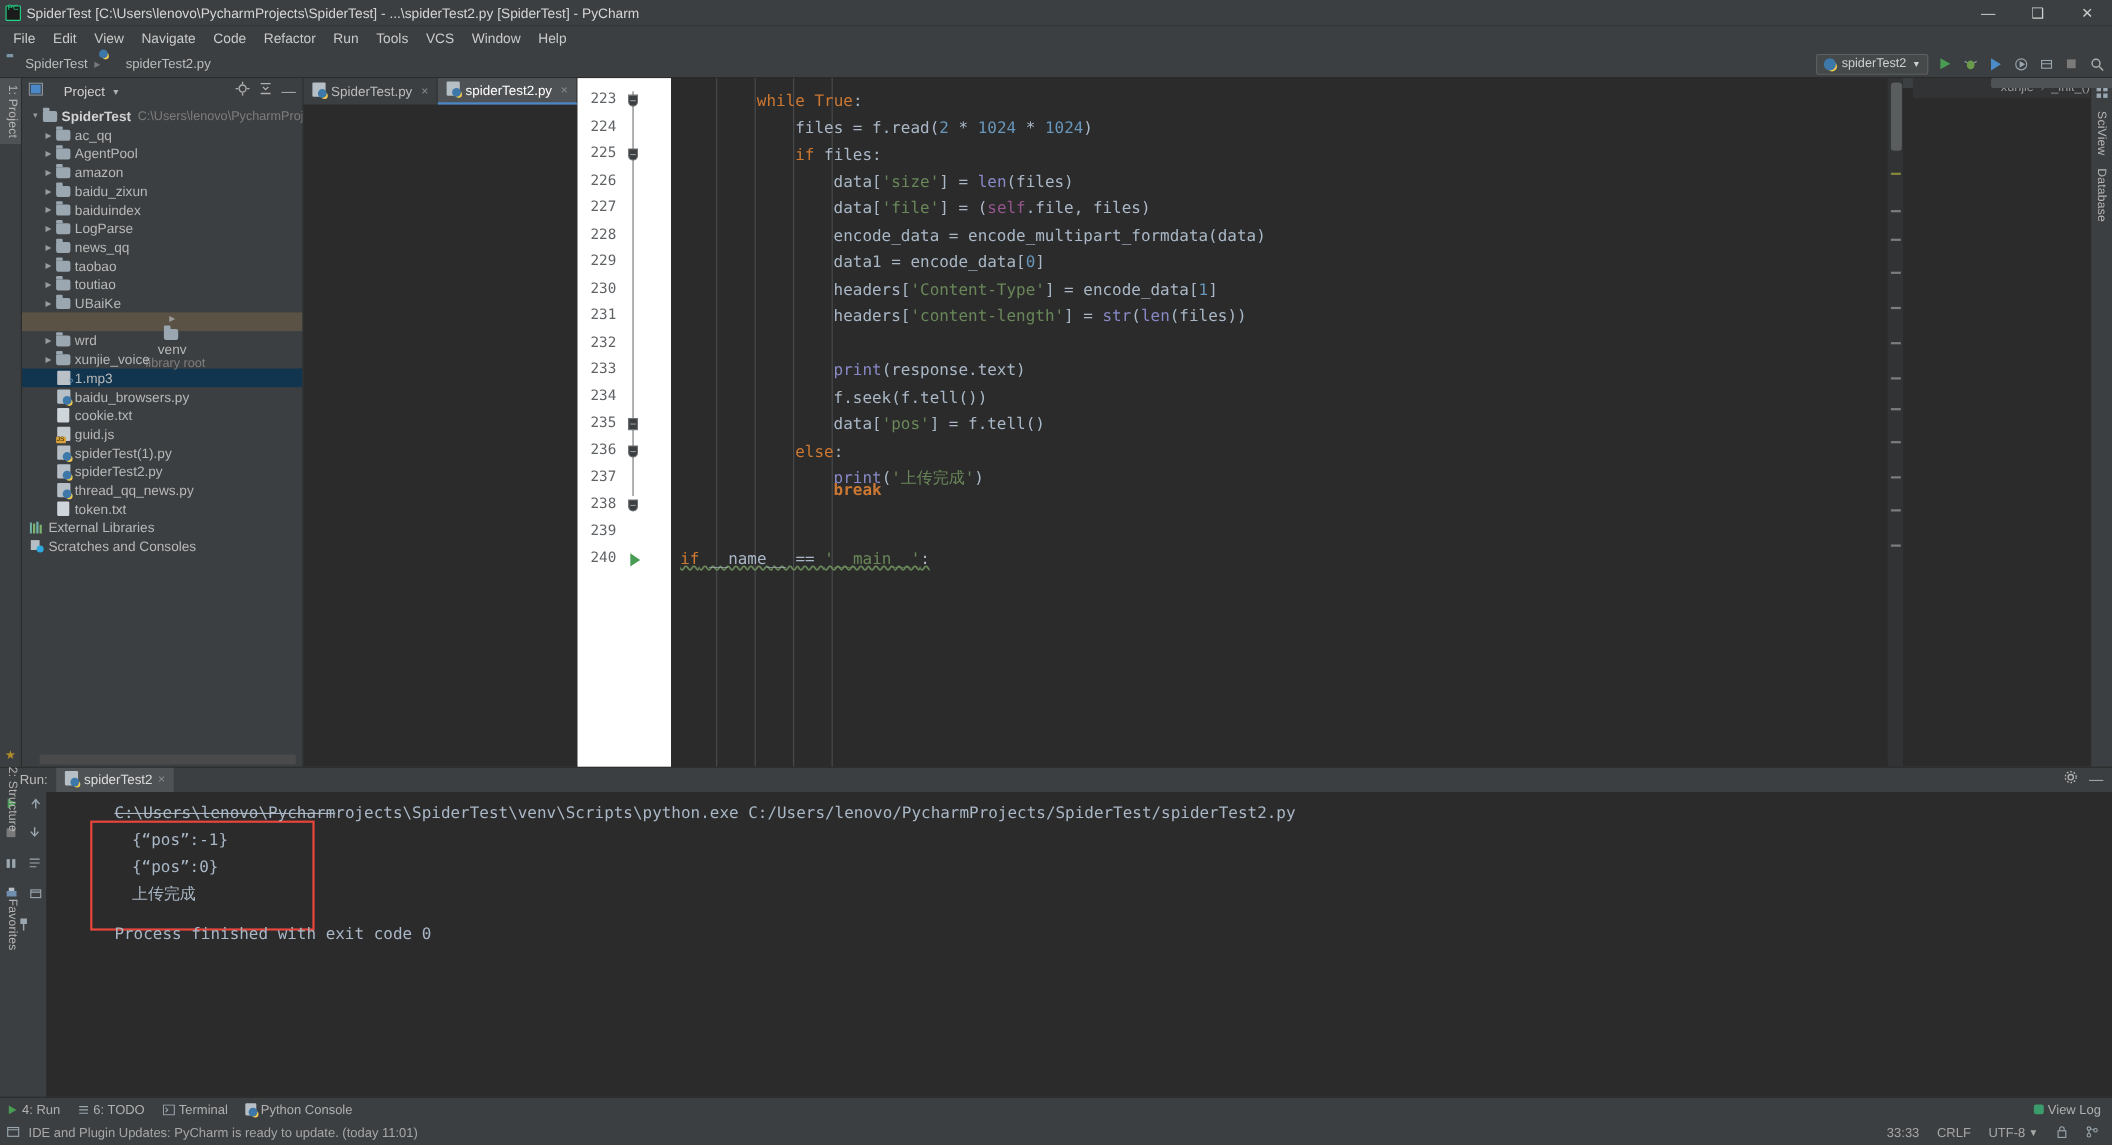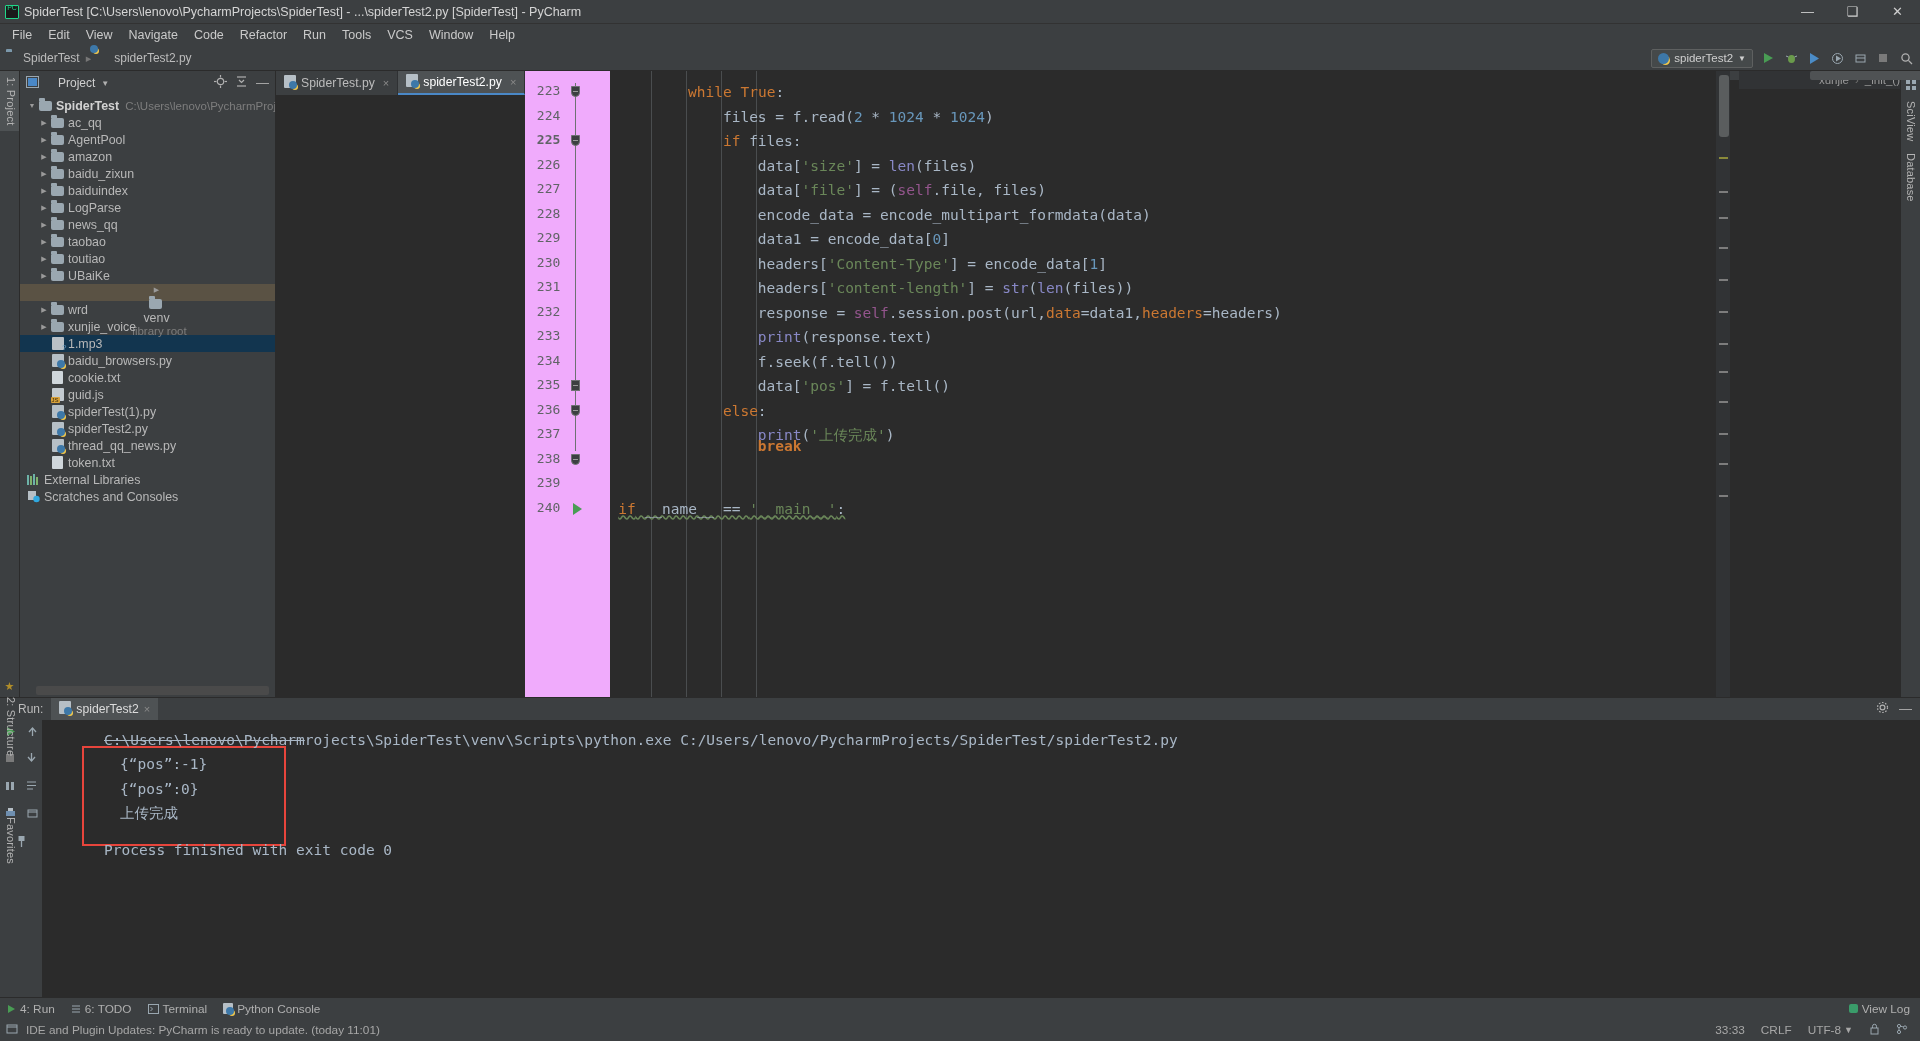--- a/index.html
+++ b/index.html
@@ -80,21 +80,21 @@
   .pp-scroll { height: 9px; margin: 0 6px 2px 16px; background: #4a4a4a; border-radius: 2px; flex: 0 0 9px; }
 
   
   .editor-col { flex: 1 1 auto; display: flex; min-width: 0; background: #2b2b2b; }
   .tabbar { height: 24px; background: #3c3f41; display: flex; align-items: stretch; flex: 0 0 24px; }
   .etab { display: flex; align-items: center; padding: 0 8px; font-size: 12.2px; color: #bcbcbc; gap: 5px;
           border-right: 1px solid #2f3133; }
   .etab.active { background: #4e5254; border-bottom: 2px solid #4a88c7; color: #ffffff; }
   .etab .x { color: #8a8a8a; font-size: 11px; margin-left: 3px; }
   .editor-body { flex: 1 1 auto; display: flex; min-height: 0; position: relative; background: #2b2b2b; }
-  .gutter { width: 85px; flex: 0 0 85px; background: #f0abfc; position: relative; }
+  .gutter { width: 85px; flex: 0 0 85px; background: #ffffff; position: relative; }
   .lnum { position: absolute; right: 50px; font-size: 13px; color: #606366;
           font-family: "DejaVu Sans Mono", monospace; }
   .fold { position: absolute; right: 30px; width: 9px; height: 11px; border: 1px solid #6e7173;
           background: #3c3f41; }
   .fold.cap { border-bottom-left-radius: 5px; border-bottom-right-radius: 5px; }
   .fold::after { content: ""; position: absolute; left: 1px; top: 4px; width: 5px; height: 1px; background: #9a9a9a; }
   .foldline { position: absolute; right: 34px; width: 1px; background: #6e7173; }
   .runarrow { position: absolute; right: 28px; width: 0; height: 0;
               border-left: 9px solid #499c54; border-top: 6px solid transparent; border-bottom: 6px solid transparent; }
   .code-area { flex: 1 1 auto; position: relative; overflow: hidden;
@@ -489,21 +489,21 @@
           <span class="x">×</span>
         </div>
       </div>
 
       <div class="editor-body">
         <div class="gutter" id="gutter">
             <div class="foldline" style="top: 12px; height: 367.5px;"></div>
             <div class="lnum" style="top: 12px;">223</div>
             <div class="fold cap" style="top: 15px;"></div>
             <div class="lnum" style="top: 36.5px;">224</div>
-            <div class="lnum" style="top: 61px; font-weight: bold;">225</div>
+            <div class="lnum" style="top: 61px;">225</div>
             <div class="fold cap" style="top: 64px;"></div>
             <div class="lnum" style="top: 85.5px;">226</div>
             <div class="lnum" style="top: 110px;">227</div>
             <div class="lnum" style="top: 134.5px;">228</div>
             <div class="lnum" style="top: 159px;">229</div>
             <div class="lnum" style="top: 183.5px;">230</div>
             <div class="lnum" style="top: 208px;">231</div>
             <div class="lnum" style="top: 232.5px;">232</div>
             <div class="lnum" style="top: 257px;">233</div>
             <div class="lnum" style="top: 281.5px;">234</div>
@@ -525,21 +525,20 @@
             <div class="indent-guide" style="left: 145.52px; top: 0px; bottom: 0px;"></div>
             <div class="cline" style="top: 12px; left: 77.76px;"><span class="t-kw">while</span><span class="t-kw"> True</span><span class="t-plain">:</span></div>
             <div class="cline" style="top: 36.5px; left: 112.64px;"><span class="t-plain">files = f.read(</span><span class="t-num">2</span><span class="t-plain"> * </span><span class="t-num">1024</span><span class="t-plain"> * </span><span class="t-num">1024</span><span class="t-plain">)</span></div>
             <div class="cline" style="top: 61px; left: 112.64px;"><span class="t-kw">if</span><span class="t-plain"> files:</span></div>
             <div class="cline" style="top: 85.5px; left: 147.52px;"><span class="t-plain">data[</span><span class="t-str">'size'</span><span class="t-plain">] = </span><span class="t-fn">len</span><span class="t-plain">(files)</span></div>
             <div class="cline" style="top: 110px; left: 147.52px;"><span class="t-plain">data[</span><span class="t-str">'file'</span><span class="t-plain">] = (</span><span class="t-self">self</span><span class="t-plain">.file, files)</span></div>
             <div class="cline" style="top: 134.5px; left: 147.52px;"><span class="t-plain">encode_data = encode_multipart_formdata(data)</span></div>
             <div class="cline" style="top: 159px; left: 147.52px;"><span class="t-plain">data1 = encode_data[</span><span class="t-num">0</span><span class="t-plain">]</span></div>
             <div class="cline" style="top: 183.5px; left: 147.52px;"><span class="t-plain">headers[</span><span class="t-str">'Content-Type'</span><span class="t-plain">] = encode_data[</span><span class="t-num">1</span><span class="t-plain">]</span></div>
             <div class="cline" style="top: 208px; left: 147.52px;"><span class="t-plain">headers[</span><span class="t-str">'content-length'</span><span class="t-plain">] = </span><span class="t-fn">str</span><span class="t-plain">(</span><span class="t-fn">len</span><span class="t-plain">(files))</span></div>
-            <div class="cline" style="top: 232.5px; left: 147.52px;"><span class="t-plain">response = </span><span class="t-self">self</span><span class="t-plain">.session.post(url,</span><span class="t-param">data</span><span class="t-plain">=data1,</span><span class="t-param">headers</span><span class="t-plain">=headers)</span></div>
             <div class="cline" style="top: 257px; left: 147.52px;"><span class="t-fn">print</span><span class="t-plain">(response.text)</span></div>
             <div class="cline" style="top: 281.5px; left: 147.52px;"><span class="t-plain">f.seek(f.tell())</span></div>
             <div class="cline" style="top: 306px; left: 147.52px;"><span class="t-plain">data[</span><span class="t-str">'pos'</span><span class="t-plain">] = f.tell()</span></div>
             <div class="cline" style="top: 330.5px; left: 112.64px;"><span class="t-kw">else</span><span class="t-plain">:</span></div>
             <div class="cline" style="top: 355px; left: 147.52px;"><span class="t-fn">print</span><span class="t-plain">(</span><span class="t-str">'上传完成'</span><span class="t-plain">)</span></div>
             <div class="cline" style="top: 366px; left: 147.52px; font-weight: bold;"><span class="t-kw">break</span></div>
             <div class="cline" style="top: 404px; left: 8px;"></div>
             <div class="cline" style="top: 428.5px; left: 8px;"><span class="t-kw t-err">if</span><span class="t-plain t-err"> __name__ == </span><span class="t-str t-err">'__main__'</span><span class="t-plain t-err">:</span></div>
           </div>
         <div class="marker">

